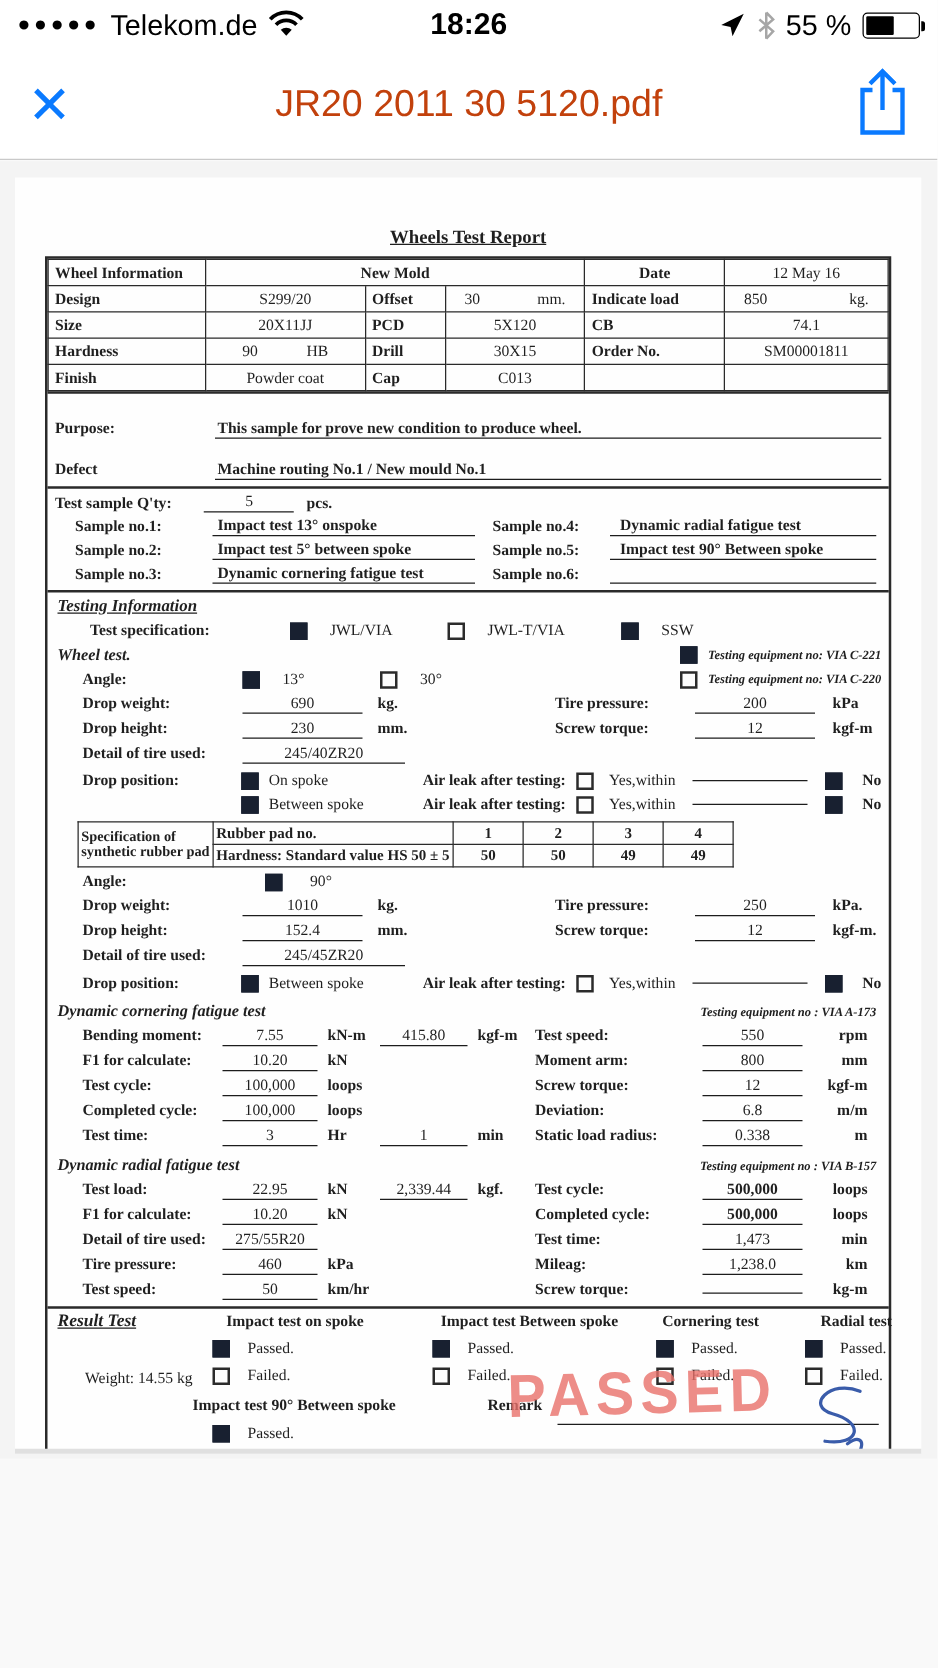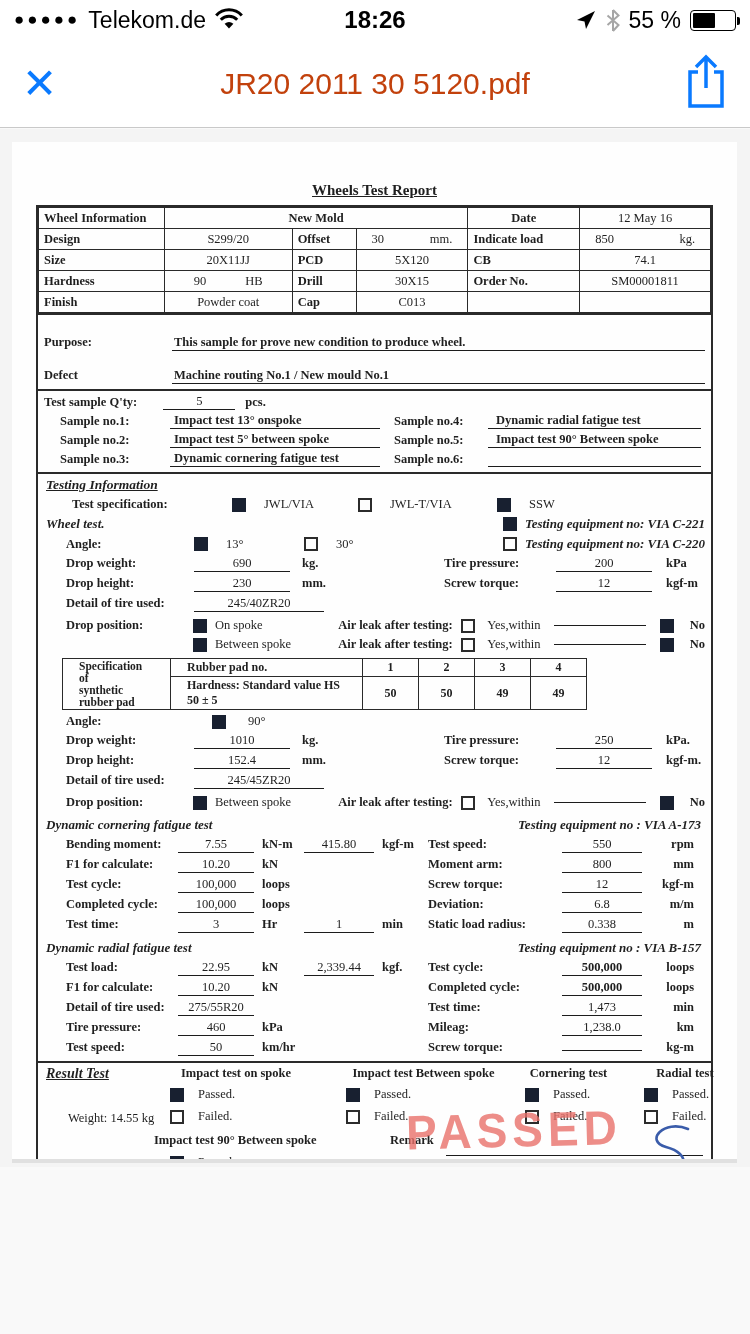--- a/index.html
+++ b/index.html
@@ -50,39 +50,39 @@
 .qv{width:72px;border-bottom:1.4px solid #1c1c1c;text-align:center}
 .srow{display:flex;align-items:flex-end;margin-top:3px}
 .sl{width:126px;font-weight:bold;padding-left:16px}
 .sv{width:210px;border-bottom:1.4px solid #1c1c1c;font-weight:bold;padding-left:4px}
 .srl{width:108px;font-weight:bold;padding-left:14px}
 .srv{flex:1;border-bottom:1.4px solid #1c1c1c;font-weight:bold;padding-left:8px;margin-right:4px}
 
 
 .h-main{font-weight:bold;font-style:italic;text-decoration:underline;font-size:13.5px}
 .h-sub{font-weight:bold;font-style:italic;font-size:13px}
-.equip{font-weight:bold;font-style:italic;font-size:13px;display:flex;align-items:center;gap:8px;justify-content:flex-end}
+.equip{font-weight:bold;font-style:italic;font-size:10px;display:flex;align-items:center;gap:8px;justify-content:flex-end}
 .cb{width:14px;height:14px;border:2px solid #2b2b2b;display:inline-block;flex:none;background:#fdfdfd;vertical-align:-2px}
 .cb.f{background:#182030;border-color:#182030}
 .fr{display:flex;align-items:baseline;margin-top:4px;padding-left:22px}
 .fr .cb,.qrow .cb{align-self:center}
 .il{width:128px;font-weight:bold}
 .iv{width:96px;border-bottom:1.4px solid #1c1c1c;text-align:center}
 .iu{width:76px;padding-left:12px;font-weight:bold}
 .irl{margin-left:78px;width:112px;font-weight:bold}
 .irv{width:96px;border-bottom:1.4px solid #1c1c1c;text-align:center}
 .iru{padding-left:14px;font-weight:bold}
 .gap18{display:inline-block;width:18px}
 .pos-lbl{width:104px;padding-left:8px}
 .yes-line{width:92px;border-bottom:1.4px solid #1c1c1c;margin:0 14px}
 .no-lbl{font-weight:bold;padding-left:16px}
 
 
 table.pad{border-collapse:collapse;margin:6px 0 4px 18px}
-table.pad td{border:1.5px solid #2a2a2a;padding:1px 16px;font-weight:bold;font-size:12px;text-align:center}
+table.pad td{border:1.5px solid #2a2a2a;padding:1px 2px;font-weight:bold;font-size:12px;text-align:center}
 table.pad td.tl{text-align:left}
 
 
 .crow{display:flex;align-items:baseline;margin-top:4px;padding-left:22px}
 .cl{width:112px;font-weight:bold}
 .cv1{width:76px;border-bottom:1.4px solid #1c1c1c;text-align:center}
 .cu1{width:50px;padding-left:8px;font-weight:bold}
 .cv2{width:70px;border-bottom:1.4px solid #1c1c1c;text-align:center}
 .cu2{width:50px;padding-left:8px;font-weight:bold}
 .gh{border-bottom:none}

